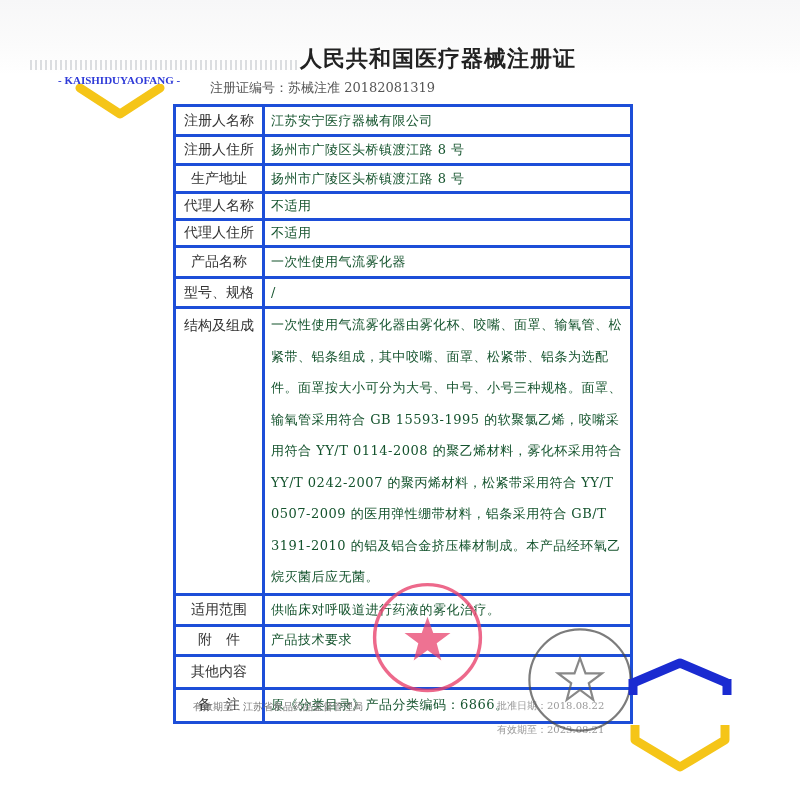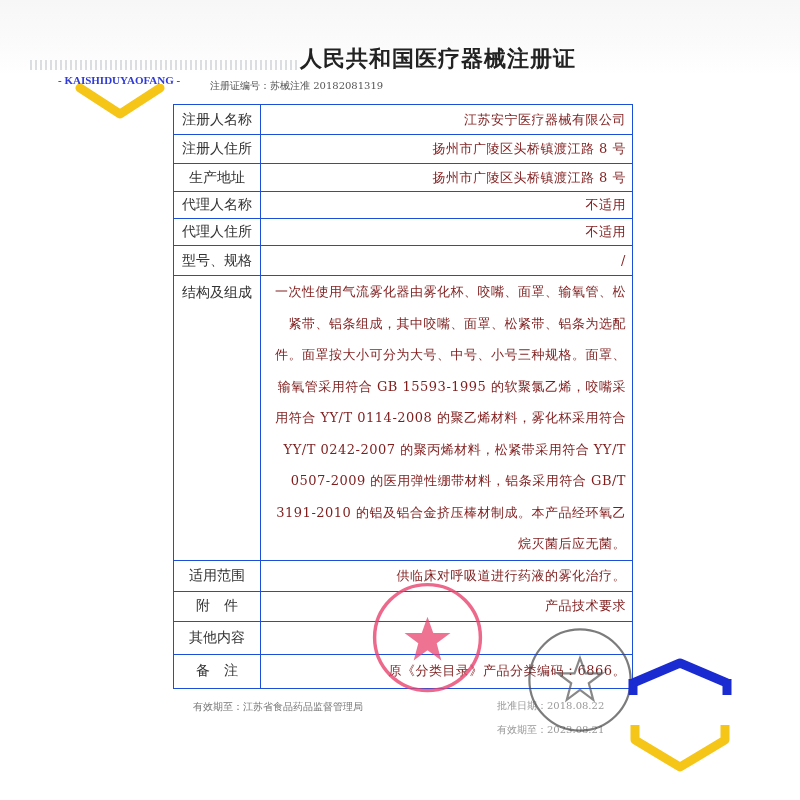--- a/index.html
+++ b/index.html
@@ -18,42 +18,42 @@
     background:repeating-linear-gradient(90deg,#bfc3c8 0 2px,transparent 2px 5px);
     opacity:0.55;
   }
   .doc-title {
     position:absolute; left:300px; top:44px;
     font-size:22px; font-weight:bold; color:#222; letter-spacing:1px;
     white-space:nowrap;
   }
   .reg-no {
     position:absolute; left:210px; top:79px;
-    font-size:10px; color:#555; white-space:nowrap;
+    font-size:13px; color:#555; white-space:nowrap;
   }
   .watermark-text {
     position:absolute; left:58px; top:74px;
     font-family:"Liberation Serif",serif; font-weight:bold;
     font-size:11px; color:#2f3bd8; white-space:nowrap;
   }
   .logo-chevron {
     position:absolute; left:70px; top:84px; width:100px; height:40px;
   }
   table.cert {
     position:absolute; left:173px; top:104px; width:460px;
     border-collapse:collapse; font-size:13px;
   }
   table.cert td {
-    border:1px solid #1d4ed8; padding:0 6px; vertical-align:middle;
+    border:3px solid #1d4ed8; padding:0 6px; vertical-align:middle;
   }
   table.cert td.label {
     width:74px; text-align:center; color:#333; font-size:14px;
     white-space:nowrap;
   }
-  table.cert td.value { color:#7f1d1d; letter-spacing:0.5px;text-align:right; }
+  table.cert td.value { color:#14532d; letter-spacing:0.5px; }
   table.cert td.label.top { vertical-align:top; padding-top:8px; }
   .multi { line-height:31.5px; padding-top:0; padding-bottom:0;margin-top:8px; }
   .footer-dept {
     position:absolute; left:193px; top:700px; font-size:10px; color:#777;
     white-space:nowrap;
   }
   .footer-date1 {
     position:absolute; left:497px; top:699px; font-size:10px; color:#999;
     white-space:nowrap;
   }
@@ -103,20 +103,24 @@
     <td class="value">扬州市广陵区头桥镇渡江路 8 号</td>
   </tr>
   <tr style="height:27px">
     <td class="label">代理人名称</td>
     <td class="value">不适用</td>
   </tr>
   <tr style="height:27px">
     <td class="label">代理人住所</td>
     <td class="value">不适用</td>
   </tr>
+  <tr style="height:31px">
+    <td class="label">产品名称</td>
+    <td class="value">一次性使用气流雾化器</td>
+  </tr>
   <tr style="height:30px">
     <td class="label">型号、规格</td>
     <td class="value">/</td>
   </tr>
   <tr style="height:252px">
     <td class="label top">结构及组成</td>
     <td class="value multi">一次性使用气流雾化器由雾化杯、咬嘴、面罩、输氧管、松紧带、铝条组成，其中咬嘴、面罩、松紧带、铝条为选配件。面罩按大小可分为大号、中号、小号三种规格。面罩、输氧管采用符合 GB 15593-1995 的软聚氯乙烯，咬嘴采用符合 YY/T 0114-2008 的聚乙烯材料，雾化杯采用符合 YY/T 0242-2007 的聚丙烯材料，松紧带采用符合 YY/T 0507-2009 的医用弹性绷带材料，铝条采用符合 GB/T 3191-2010 的铝及铝合金挤压棒材制成。本产品经环氧乙烷灭菌后应无菌。</td>
   </tr>
   <tr style="height:31px">
     <td class="label">适用范围</td>

